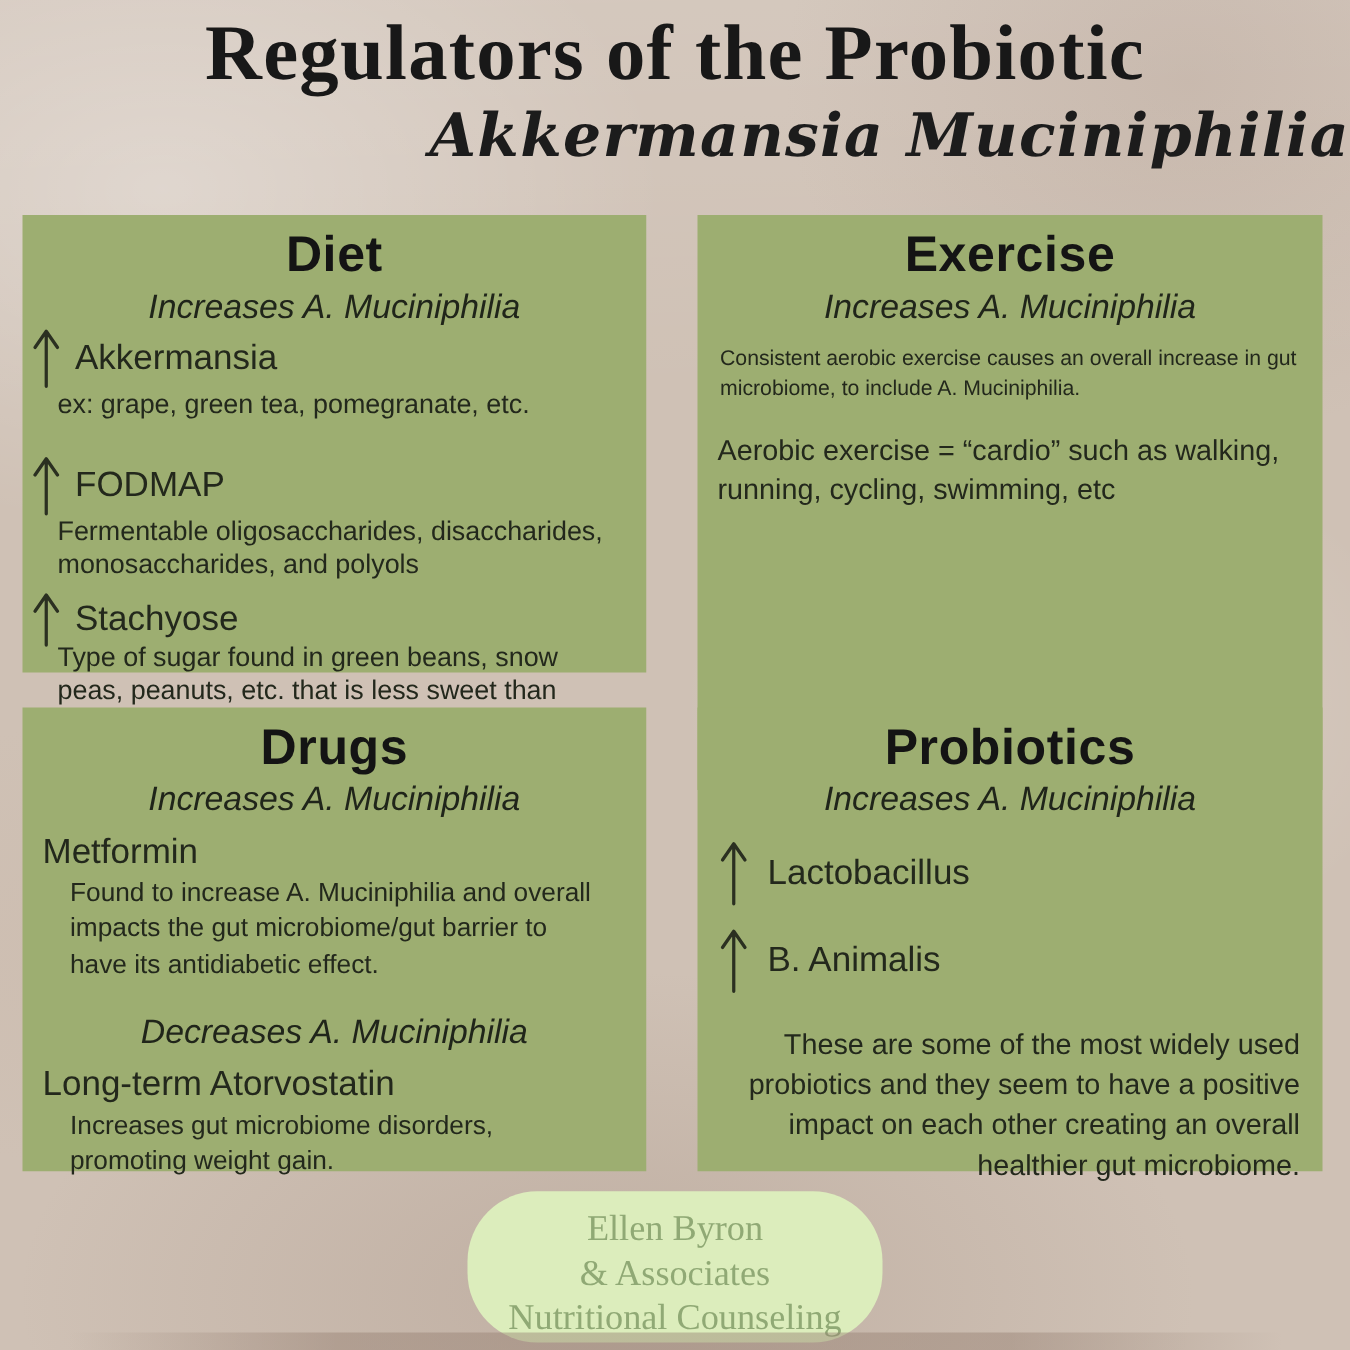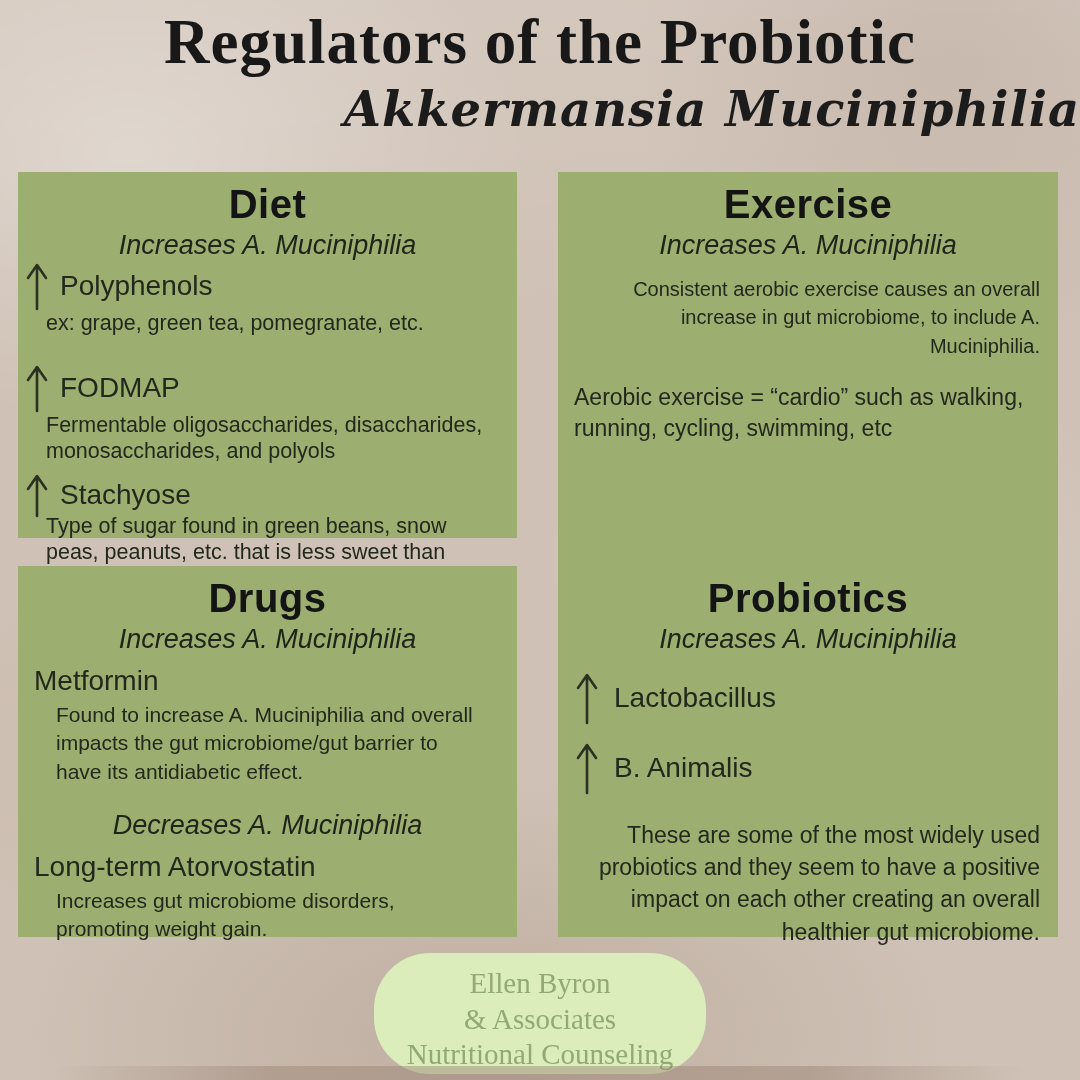--- a/index.html
+++ b/index.html
@@ -78,22 +78,22 @@
     margin:0 0 0 14px;
   }
   
   .box-diet .arrow-row{margin-left:-8px;}
   .box-diet .row-poly{margin-top:0px;}
   .box-diet .row-fodmap{margin-top:26px;}
   .box-diet .row-stach{margin-top:8px;}
   .box-diet .row-stach + .desc{margin-top:-4px;}
   
   .para-main{
-    text-align:right;
-    font-size:20px;
+    text-align:left;
+    font-size:17px;
     line-height:1.42;
     margin:14px 4px 0;
   }
   .para-note{
     font-size:23px;
     line-height:1.32;
     margin:22px 0 0 2px;
   }
   
   .label-left{font-size:28px;margin:10px 0 0 2px;}
@@ -143,21 +143,21 @@
   <section class="box box-diet">
     <h2>Diet</h2>
     <div class="sub">Increases A. Muciniphilia</div>
 
     <div class="arrow-row row-poly">
       <span class="icon">
         <svg width="26" height="50" viewBox="0 0 26 50">
             <path d="M13 48 V6 M4 17 L13 4 L22 17" fill="none" stroke="currentColor" stroke-width="2.6" stroke-linecap="round" stroke-linejoin="round"></path>
           </svg>
       </span>
-      <span class="label">Polyphenols</span>
+      <span class="label">Akkermansia</span>
     </div>
     <p class="desc">ex: grape, green tea, pomegranate, etc.</p>
 
     <div class="arrow-row row-fodmap">
       <span class="icon">
         <svg width="26" height="50" viewBox="0 0 26 50">
             <path d="M13 48 V6 M4 17 L13 4 L22 17" fill="none" stroke="currentColor" stroke-width="2.6" stroke-linecap="round" stroke-linejoin="round"></path>
           </svg>
       </span>
       <span class="label">FODMAP</span>

